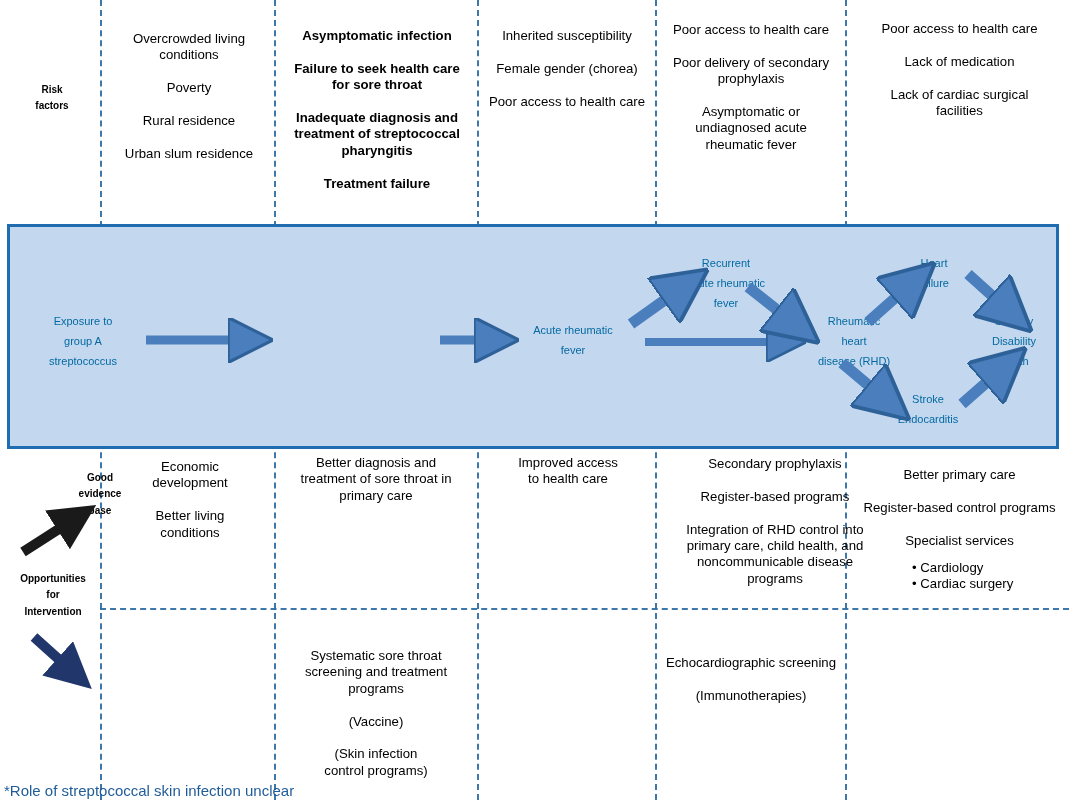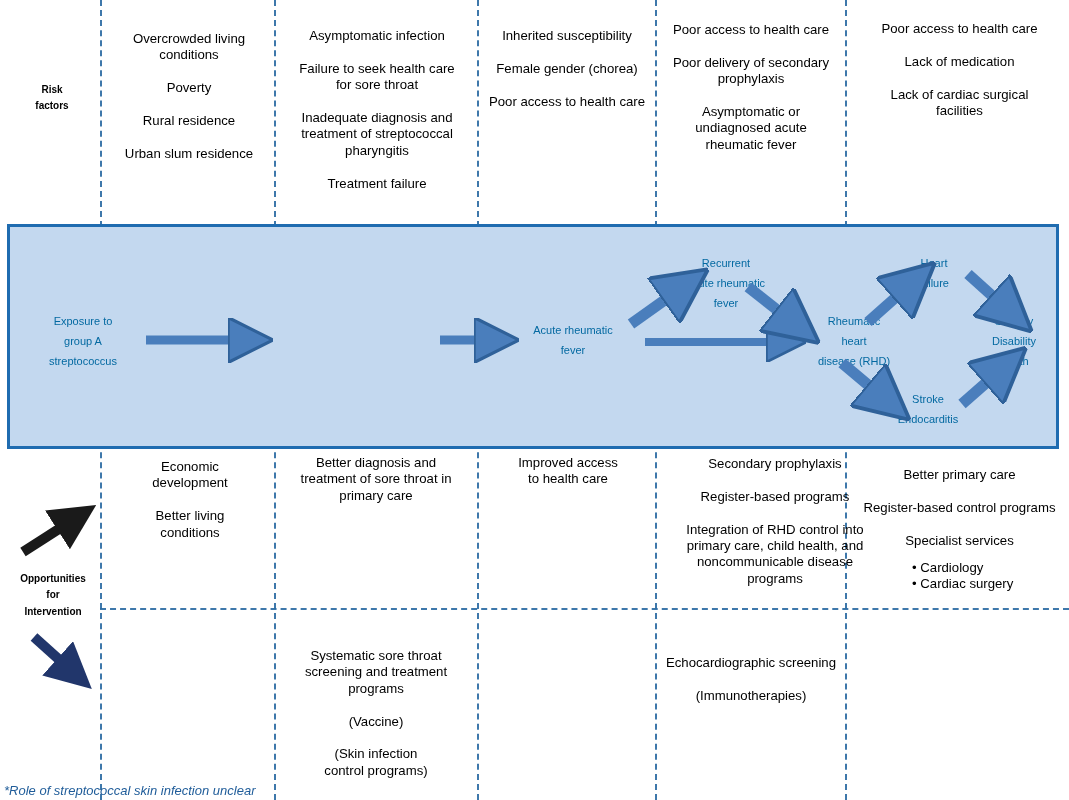--- a/index.html
+++ b/index.html
@@ -66,22 +66,21 @@
     position: absolute;
     text-align: center;
     color: #0369a1;
     font-size: 11px;
     line-height: 20px;
     white-space: pre-line;
   }
   .footnote {
     position: absolute;
     color: #1f5c99;
-    font-style: italic;
-    font-size: 13px;
+    font-size: 15px;
     line-height: 16px;
     white-space: nowrap;
   }
   .bullets {
     position: absolute;
     font-size: 13.2px;
     line-height: 16.4px;
     color: #000;
     text-align: left;
     white-space: pre-line;
@@ -102,33 +101,36 @@
   <div class="vdiv" style="left:477px; top:0; height:800px;"></div>
   <div class="vdiv" style="left:655px; top:0; height:800px;"></div>
   <div class="vdiv" style="left:845px; top:0; height:800px;"></div>
 
   <div class="hdiv" style="left:100px; top:608px; width:969px;"></div>
 
   <div id="flowbox"></div>
 
   <div class="rowlabel" style="left:10px; top:82px; width:84px;">Risk
 factors</div>
+  <div class="rowlabel" style="left:56px; top:470px; width:88px;">Good
+evidence
+base</div>
   <div class="rowlabel" style="left:-2px; top:571px; width:110px;">Opportunities
 for
 Intervention</div>
 
   <div class="tx" style="left:106px; top:31px; width:166px;">Overcrowded living
 conditions
 
 Poverty
 
 Rural residence
 
 Urban slum residence</div>
-  <div class="tx" style="left:280px; top:28px; width:194px;">Asymptomatic infection
+  <div class="tx" style="left:280px; top:28px; width:194px;font-weight:bold;">Asymptomatic infection
 
 Failure to seek health care
 for sore throat
 
 Inadequate diagnosis and
 treatment of streptococcal
 pharyngitis
 
 Treatment failure</div>
   <div class="tx" style="left:481px; top:28px; width:172px;">Inherited susceptibility

